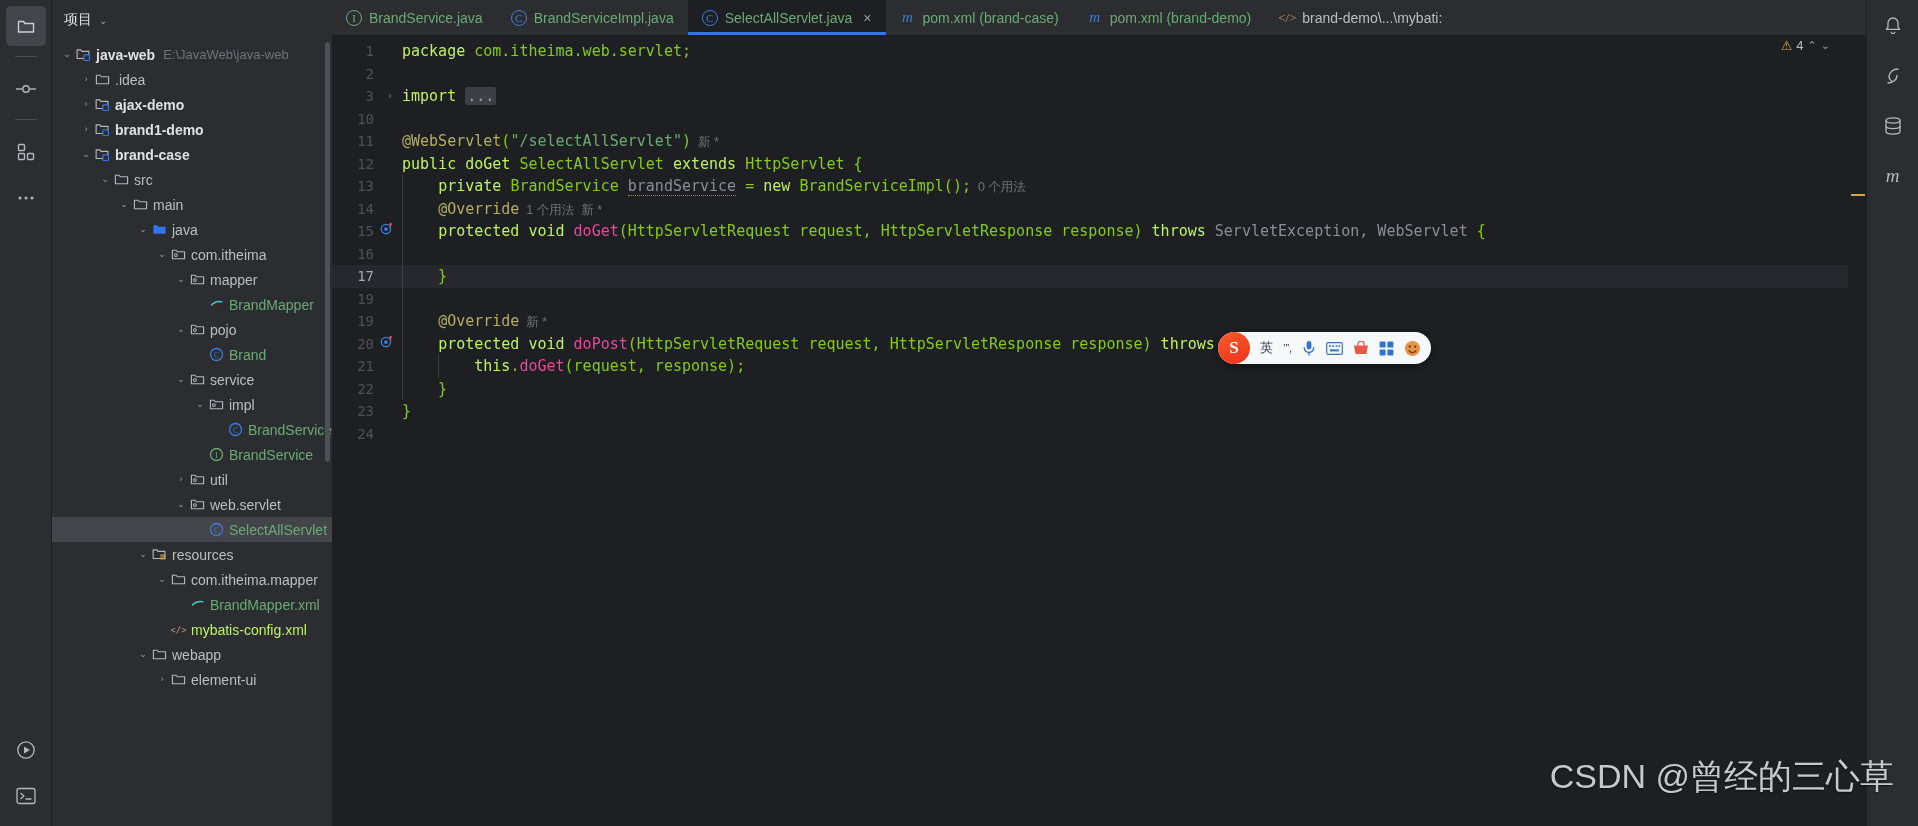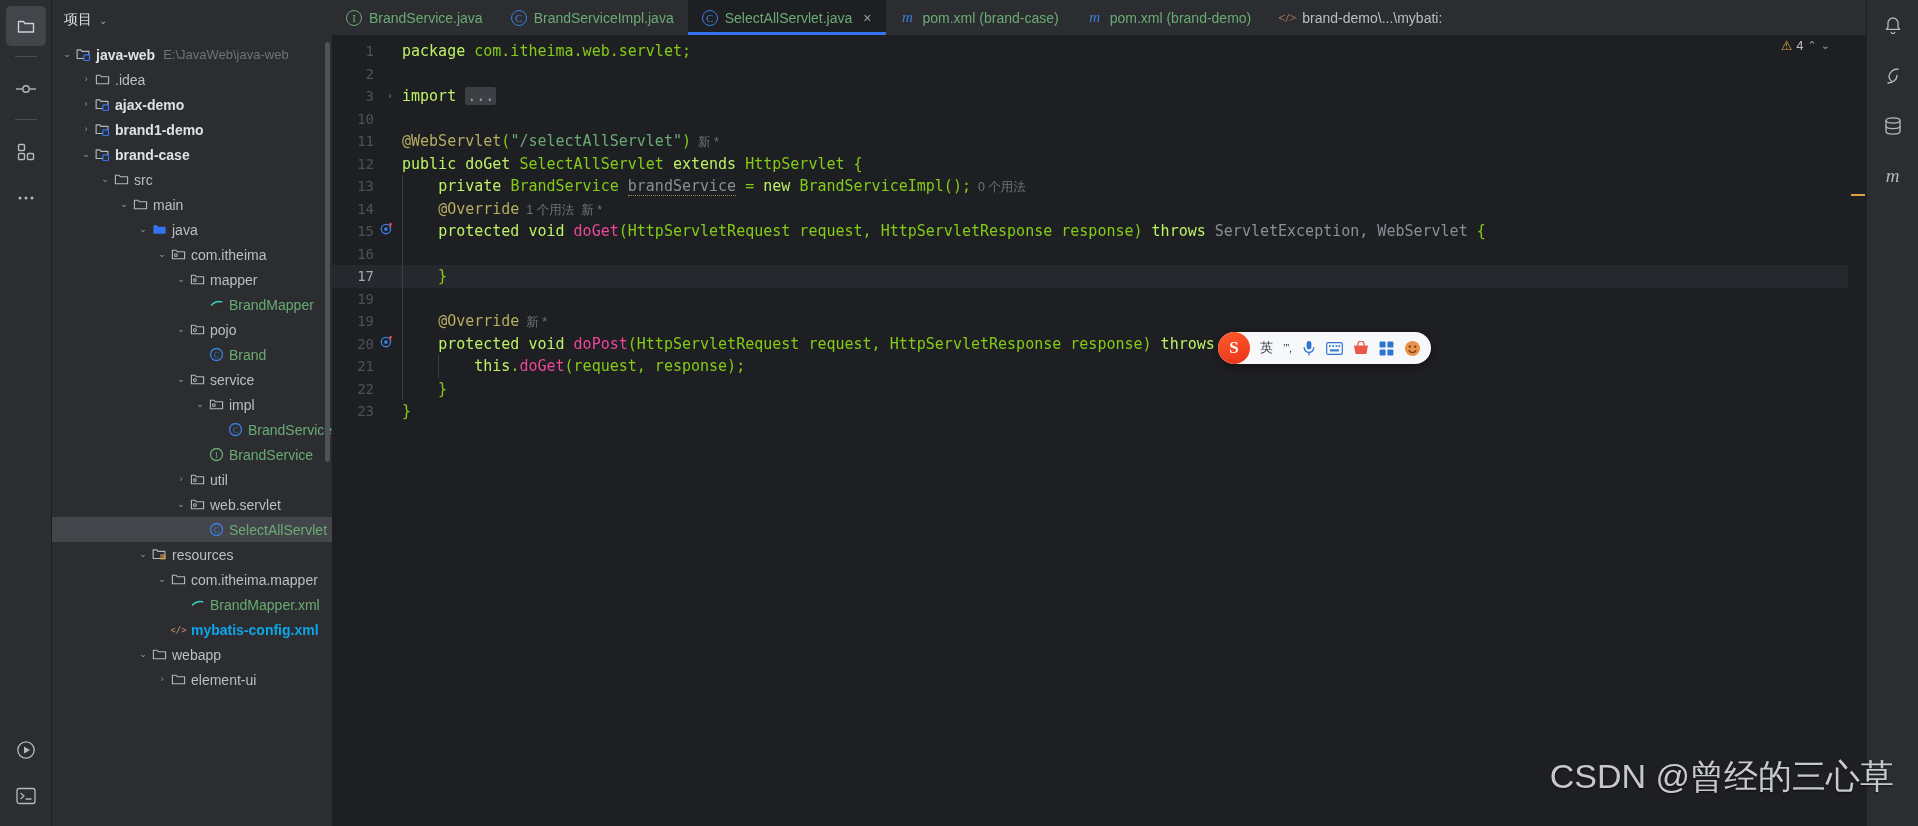--- a/index.html
+++ b/index.html
@@ -44,21 +44,21 @@
   }
   .tree-row.selected { background: #43454a; }
   .tree-row .arrow {
     width: 14px; flex: 0 0 14px; text-align: center;
     color: #9aa0a6; font-size: 9px; line-height: 1;
   }
   .tree-row .ico { width: 18px; flex: 0 0 18px; display: inline-flex; align-items: center; justify-content: center; margin-right: 4px; }
   .tree-row .lbl { font-size: 14px; }
   .lbl.bold { font-weight: bold; color: #dfe1e5; }
   .lbl.green { color: #6aab73; }
-  .lbl.orange { color: #0ea5e9; font-weight: bold; }
+  .lbl.orange { color: #bef264; }
   .path-hint { color: #6f737a; font-size: 13px; margin-left: 8px; }
 
   
   .panel-scroll {
     position: absolute; right: 2px; top: 42px; width: 5px; height: 420px;
     background: #4e5157; border-radius: 3px;
   }
 
   
   .editor-area {
@@ -559,20 +559,21 @@
           <div class="cline"><span class="lnum">19</span><span class="ind" style="left: 70px;"></span><span class="ctext"></span></div>
           <div class="cline"><span class="lnum">19</span><span class="ind" style="left: 70px;"></span><span class="ctext"><span class="txt">    </span><span class="ann">@Override</span><span class="ghost">  新 *</span></span></div>
           <div class="cline"><span class="lnum">20</span><span class="mark"><svg width="13" height="13" viewBox="0 0 14 14">
                 <circle cx="6.4" cy="7.6" r="5" stroke="#3b7ddd" stroke-width="1.5" fill="none"></circle>
                 <circle cx="6.4" cy="7.6" r="2" fill="#3b7ddd"></circle>
                 <path d="M11.4 5.6V1.4M10.2 2.6l1.2-1.3 1.2 1.3" stroke="#e04b4b" stroke-width="1.2" fill="none" stroke-linecap="round"></path>
               </svg></span><span class="ind" style="left: 70px;"></span><span class="ctext"><span class="txt">    </span><span class="kw">protected void </span><span class="fn">doPost</span><span class="txt">(HttpServletRequest request, HttpServletResponse response) </span><span class="kw">throws </span><span class="excp">ServletE</span></span></div>
           <div class="cline"><span class="lnum">21</span><span class="ind" style="left: 70px;"></span><span class="ind" style="left: 106px;"></span><span class="ctext"><span class="txt">        </span><span class="kw">this</span><span class="txt">.</span><span class="fn">doGet</span><span class="txt">(request, response);</span></span></div>
           <div class="cline"><span class="lnum">22</span><span class="ind" style="left: 70px;"></span><span class="ctext"><span class="txt">    }</span></span></div>
           <div class="cline"><span class="lnum">23</span><span class="ctext"><span class="txt">}</span></span></div>
+          <div class="cline"><span class="lnum">24</span><span class="ctext"></span></div>
         </div>
     </div>
 
     <div class="inspect-bar"></div>
     <div class="stripe-mark" style="top:194px;"></div>
   </div>
 
   <div class="warn-chip">
     <span class="warn-tri">⚠</span>
     <span>4</span>

